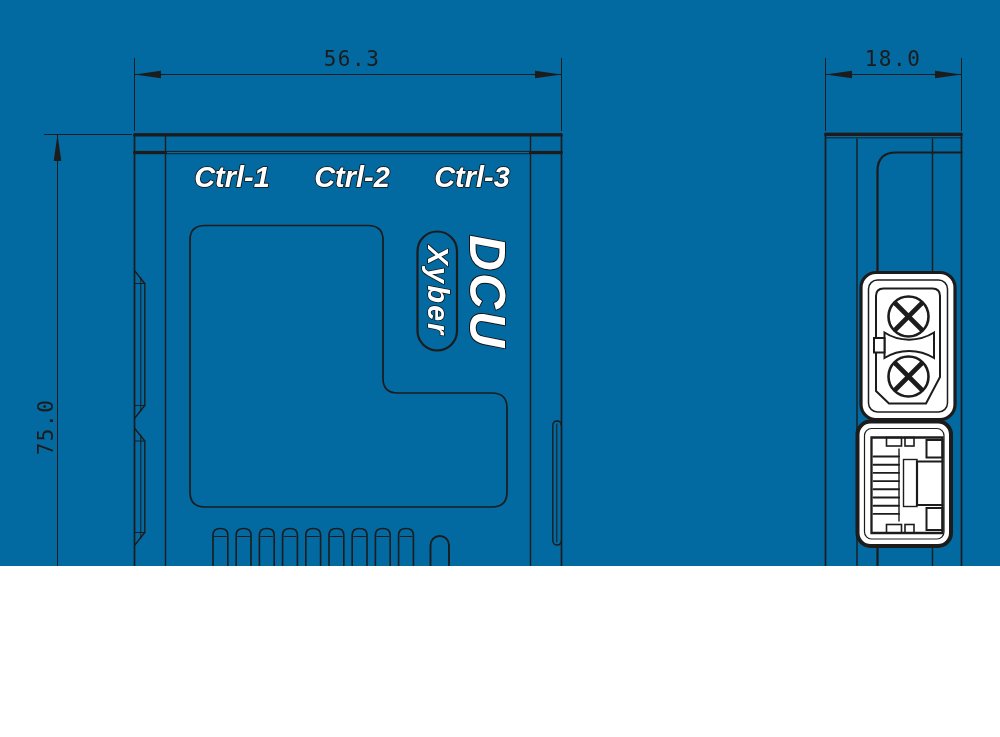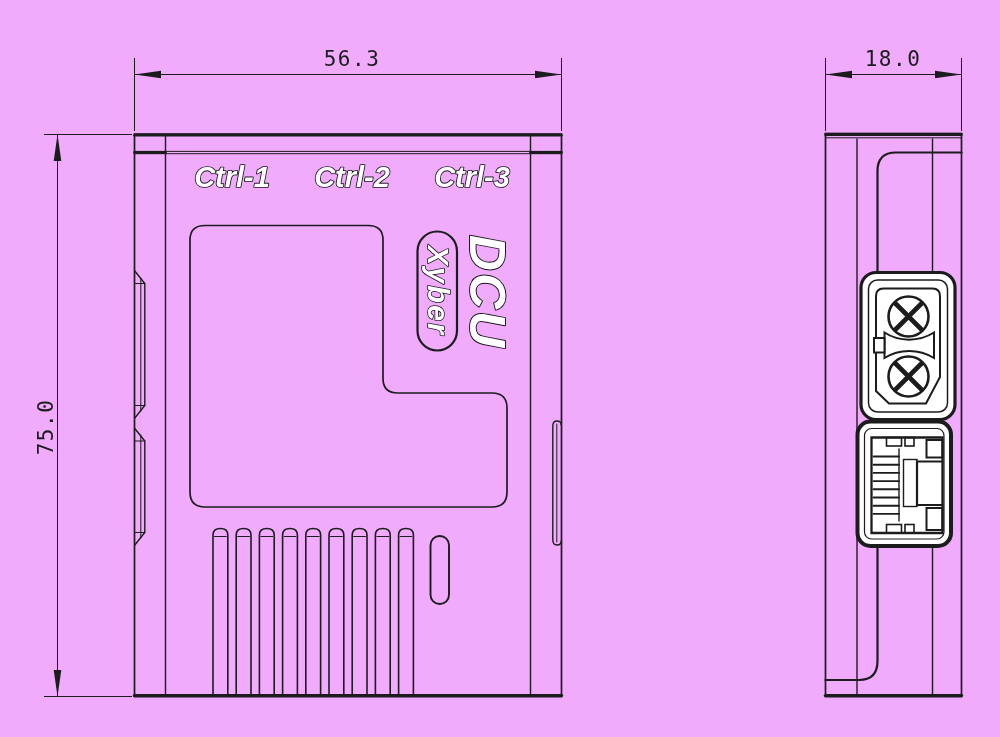--- a/index.html
+++ b/index.html
@@ -1,19 +1,19 @@
 <!DOCTYPE html>
 <html><head>
 <meta charset="utf-8">
 <style>
   html,body{margin:0;padding:0;background:#ffffff;}
   .canvas{
     position:relative;
-    width:1000px;height:737px;
-    background:#f0abfc;
+    width:1000px;height:566px;
+    background:#0369a1;
     font-family:"Liberation Sans",sans-serif;
     overflow:hidden;
   }
   svg{position:absolute;left:0;top:0;}
   .dimtext{
     font-family:"DejaVu Sans Mono",monospace;
     font-size:21px;
     fill:#1c1c1c;
     letter-spacing:1.5px;
   }

